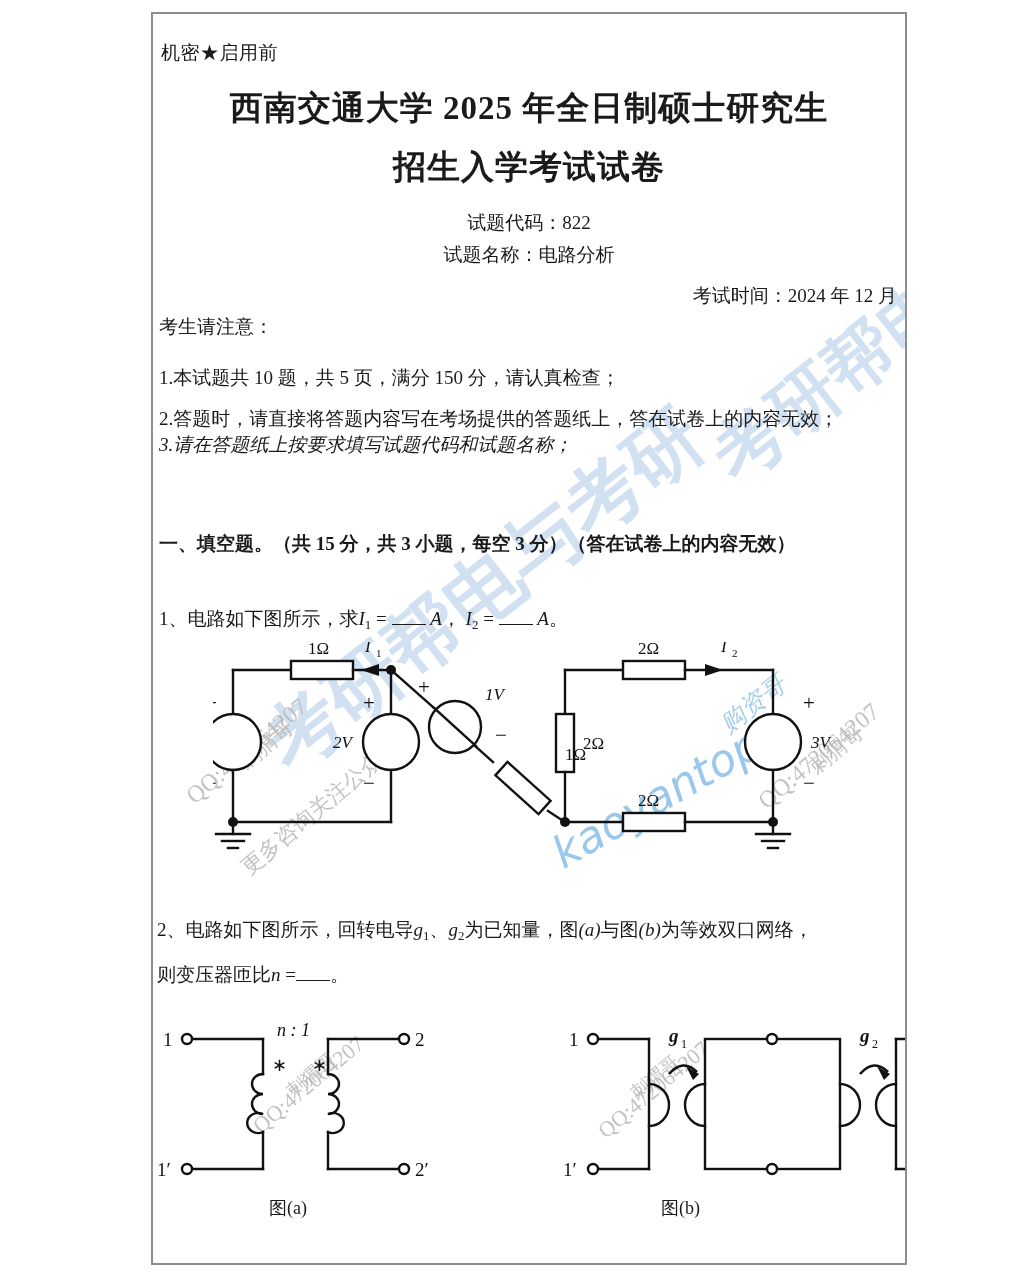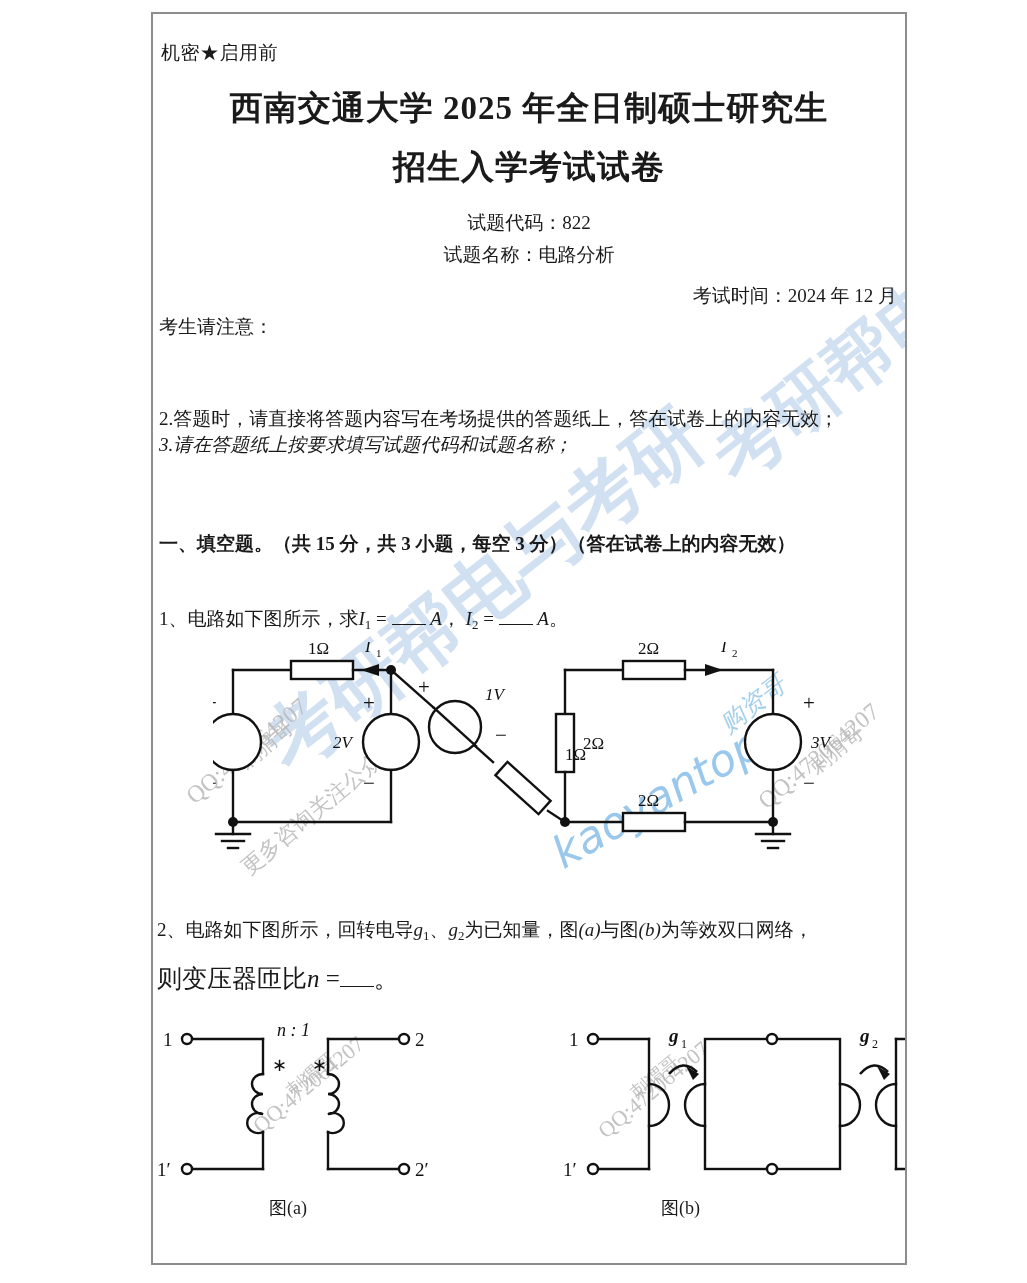--- a/index.html
+++ b/index.html
@@ -145,21 +145,21 @@
     position: absolute;
     left: 4px;
     top: 903px;
     font-size: 19px;
     white-space: nowrap;
   }
   .q2-line-b {
     position: absolute;
     left: 4px;
     top: 948px;
-    font-size: 25px;
+    font-size: 19px;
     white-space: nowrap;
     text-align: right;
   }
 
   sub { font-size: .68em; vertical-align: -.28em; }
   .ital { font-style: italic; font-family: "Liberation Serif", serif; }
   .blank { display: inline-block; border-bottom: 1px solid #1a1a1a; width: 34px; }
 
   
   .figure {
@@ -213,20 +213,21 @@
       <div class="secret-line">机密★启用前</div>
 
       <div class="title-1">西南交通大学 2025 年全日制硕士研究生</div>
       <div class="title-2">招生入学考试试卷</div>
 
       <div class="centered-line code-line">试题代码：822</div>
       <div class="centered-line name-line">试题名称：电路分析</div>
       <div class="right-line">考试时间：2024 年 12 月</div>
 
       <div class="notice-head">考生请注意：</div>
+      <div class="notice n1">1.本试题共 10 题，共 5 页，满分 150 分，请认真检查；</div>
       <div class="notice n2">2.答题时，请直接将答题内容写在考场提供的答题纸上，答在试卷上的内容无效；</div>
       <div class="notice n3">3.请在答题纸上按要求填写试题代码和试题名称；</div>
 
       <div class="section-head">一、填空题。（共 15 分，共 3 小题，每空 3 分）（答在试卷上的内容无效）</div>
 
       <div class="q1-line">
         <span>1、电路如下图所示，求</span><span class="ital">I</span><sub>1</sub>
         <span>=</span>
         <span class="blank"></span>
         <span class="ital">A</span><span>，</span>

